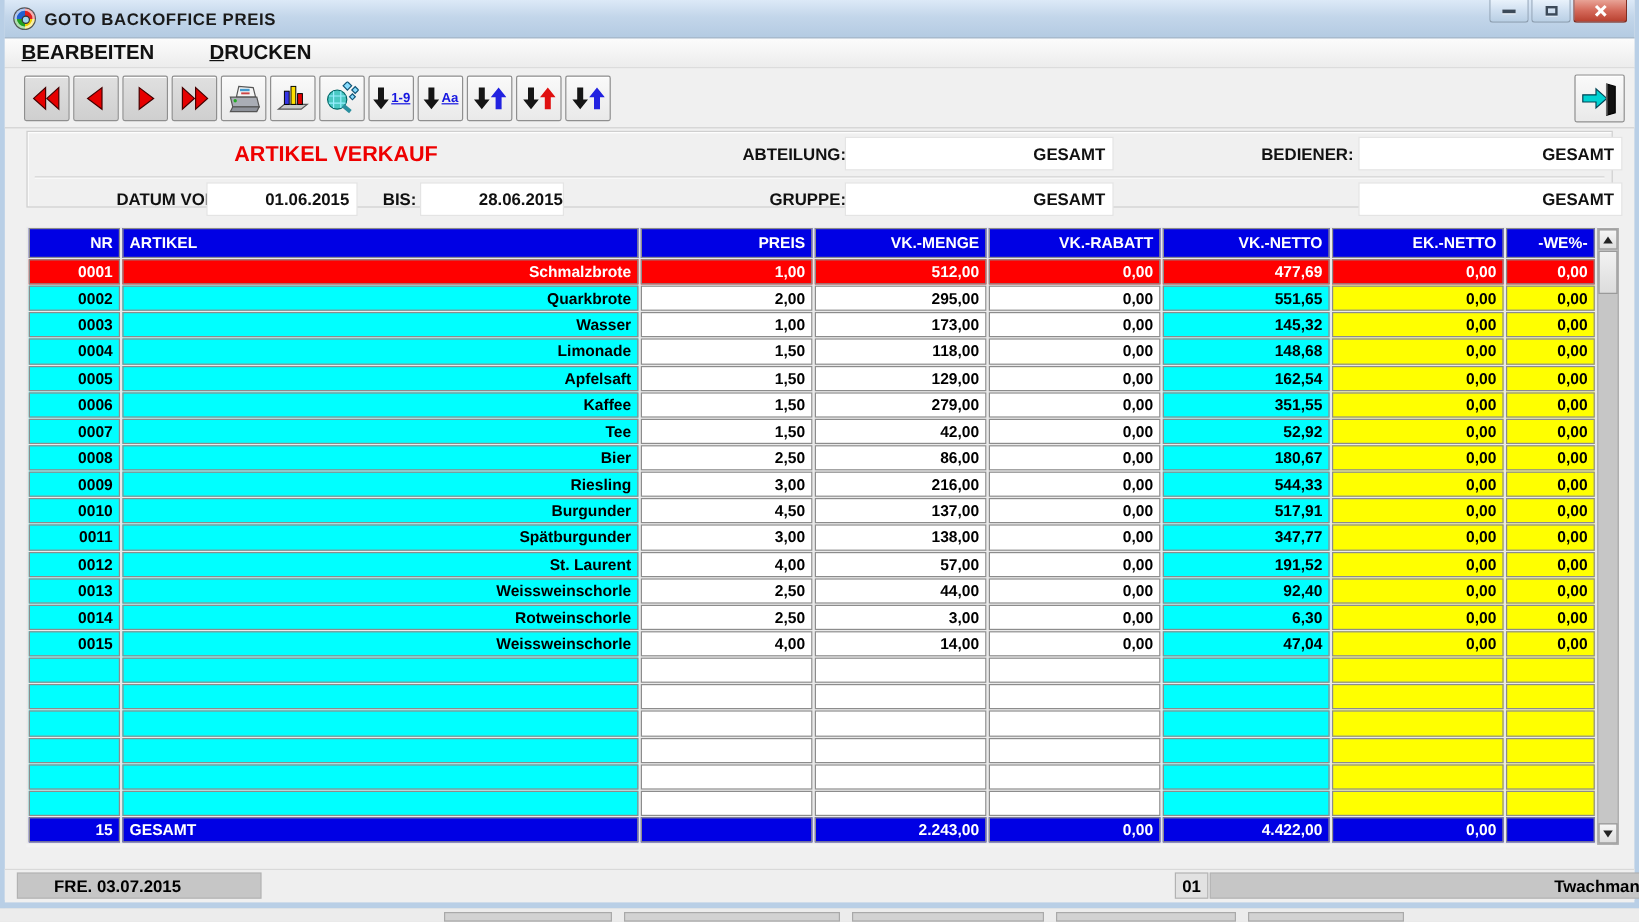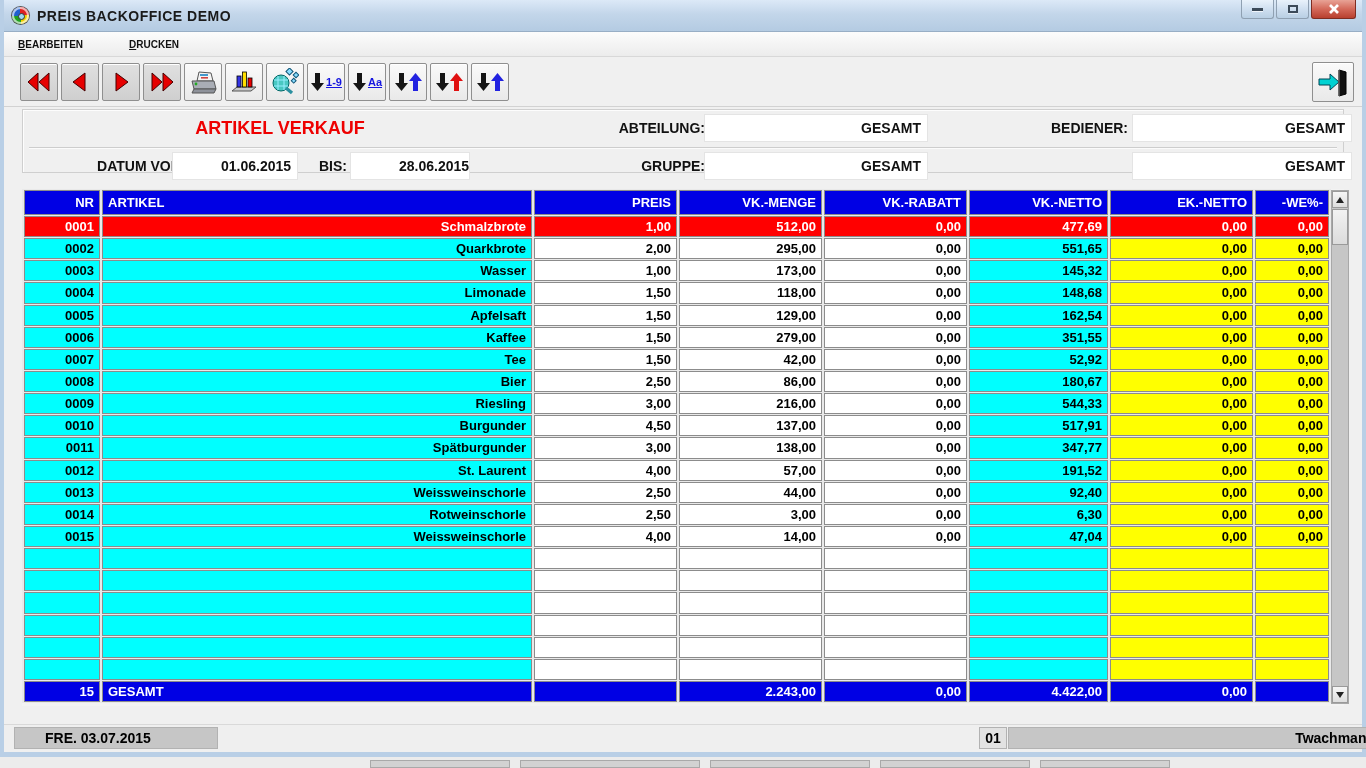--- a/index.html
+++ b/index.html
@@ -28,21 +28,21 @@
     border-radius:0 0 3px 3px; margin-left:2px; display:flex; align-items:center; justify-content:center; cursor:pointer; }
   .win-btn.close { width:45px; background:linear-gradient(#e8a396,#d4695a 50%,#b8402f);
     border-color:#7e2d22; }
   .glyph-min { width:11px; height:3px; background:#3c4a59; box-shadow:0 1px 0 rgba(255,255,255,.7); }
   .glyph-max { width:10px; height:8px; border:2px solid #3c4a59; background:transparent; box-shadow:0 1px 0 rgba(255,255,255,.5); }
 
   
   .menubar { height:25px; flex:none; display:flex; align-items:center; gap:38px;
     padding-left:10px; background:linear-gradient(#fcfcfc,#ececec);
     border-bottom:1px solid #d8d8d8; }
-  .menu-item { font-size:10px; font-weight:bold; color:#111; cursor:pointer; padding:2px 4px; }
+  .menu-item { font-size:17px; font-weight:bold; color:#111; cursor:pointer; padding:2px 4px; }
   .menu-item u { text-decoration:underline; }
 
   
   .toolbar { height:50px; flex:none; display:flex; align-items:center; padding:0 8px 0 16px;
     background:#f0f0f0; border-bottom:1px solid #d2d2d2; position:relative; }
   .tb-btn { width:38px; height:38px; margin-right:3px; border:1px solid #8f8f8f; border-radius:2px;
     background:linear-gradient(#fafafa,#e9e9e9); box-shadow:inset 0 1px 0 #fff;
     display:flex; align-items:center; justify-content:center; cursor:pointer; }
   .tb-btn.nav { background:linear-gradient(#e0e0e0,#cfcfcf); }
   .tb-spacer { flex:1; }
@@ -106,21 +106,21 @@
   .desktop-sliver { position:absolute; left:0; top:757px; width:1366px; height:11px; background:#ececec; }
   .sliver-frag { position:absolute; top:3px; height:8px; background:#d2d2d2; border:1px solid #a9a9a9; }
 </style>
 </head>
 <body>
 
 <div class="window">
 
   <div class="titlebar">
     <span class="app-icon"></span>
-    <span class="title-text">PREIS BACKOFFICE  DEMO</span>
+    <span class="title-text">GOTO BACKOFFICE  PREIS</span>
     <div class="win-controls">
       <div class="win-btn">
           <span class="glyph-min"></span>
         </div>
       <div class="win-btn">
           <span class="glyph-max"></span>
         </div>
       <div class="win-btn close">
         <svg width="12" height="12" viewBox="0 0 12 12">
           <line x1="2" y1="2" x2="10" y2="10" stroke="#fff" stroke-width="2.6"></line>

